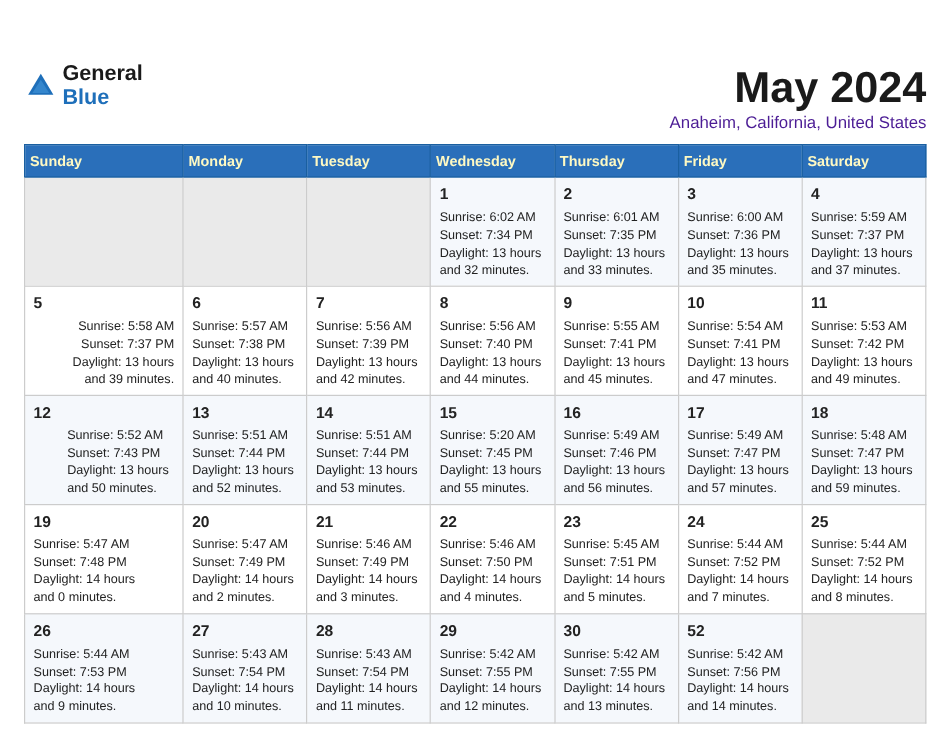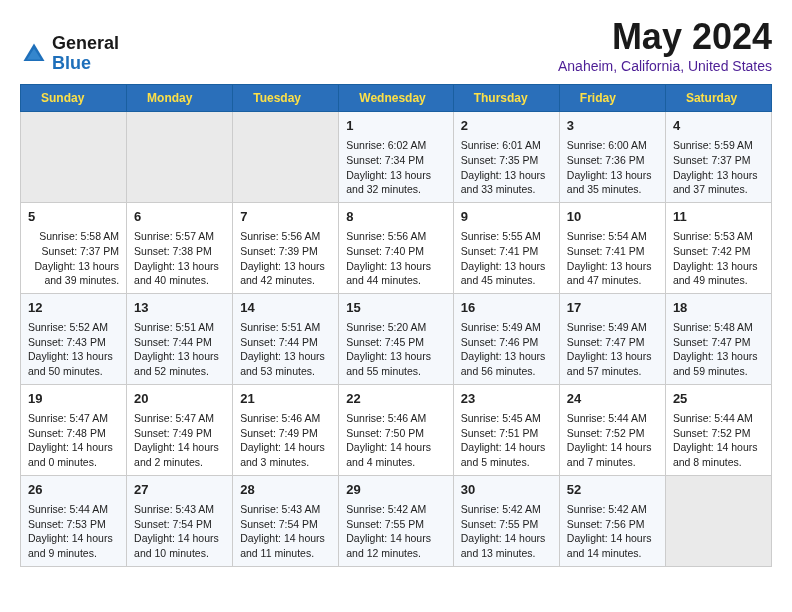--- a/index.html
+++ b/index.html
@@ -6,22 +6,23 @@
     body {
       font-family: Arial, sans-serif;
       background: #fff;
       width: 792px;
       min-height: 612px;
       padding: 16px 20px;
     }
     .header {
       display: flex;
       justify-content: space-between;
-      align-items: flex-end;
+      align-items: flex-start;
       margin-bottom: 10px;
+      margin-top: 36px;
     }
     .logo {
       display: flex;
       align-items: center;
       gap: 4px;
     }
     .logo-text {
       display: flex;
       flex-direction: column;
       line-height: 1.1;
@@ -52,22 +53,22 @@
       font-size: 14px;
       color: #4c1d95;
     }
     table {
       width: 100%;
       border-collapse: collapse;
       font-size: 11px;
     }
     thead tr th {
       background: #2a6fba;
-      color: #fde047;
-      padding: 6px 20px;
+      color: #fef9c3;
+      padding: 6px 4px;
       text-align: left;
       font-size: 12px;
       font-weight: bold;
       border: 1px solid #1a5fa0;
     }
     tbody tr {
       vertical-align: top;
     }
     tbody tr td {
       border: 1px solid #ccc;
@@ -207,21 +208,21 @@
           <span class="day-num">11</span>
           <div class="day-info" style="white-space: pre-line;">Sunrise: 5:53 AM
 Sunset: 7:42 PM
 Daylight: 13 hours
 and 49 minutes.</div>
         </td>
       </tr>
       <tr>
         <td>
           <span class="day-num">12</span>
-          <div class="day-info" style="white-space: pre-line;">Sunrise: 5:52 AM
+          <div class="day-info" style="white-space: pre-line; margin-left: 28px;">Sunrise: 5:52 AM
 Sunset: 7:43 PM
 Daylight: 13 hours
 and 50 minutes.</div>
         </td>
         <td>
           <span class="day-num">13</span>
           <div class="day-info" style="white-space: pre-line;">Sunrise: 5:51 AM
 Sunset: 7:44 PM
 Daylight: 13 hours
 and 52 minutes.</div>

